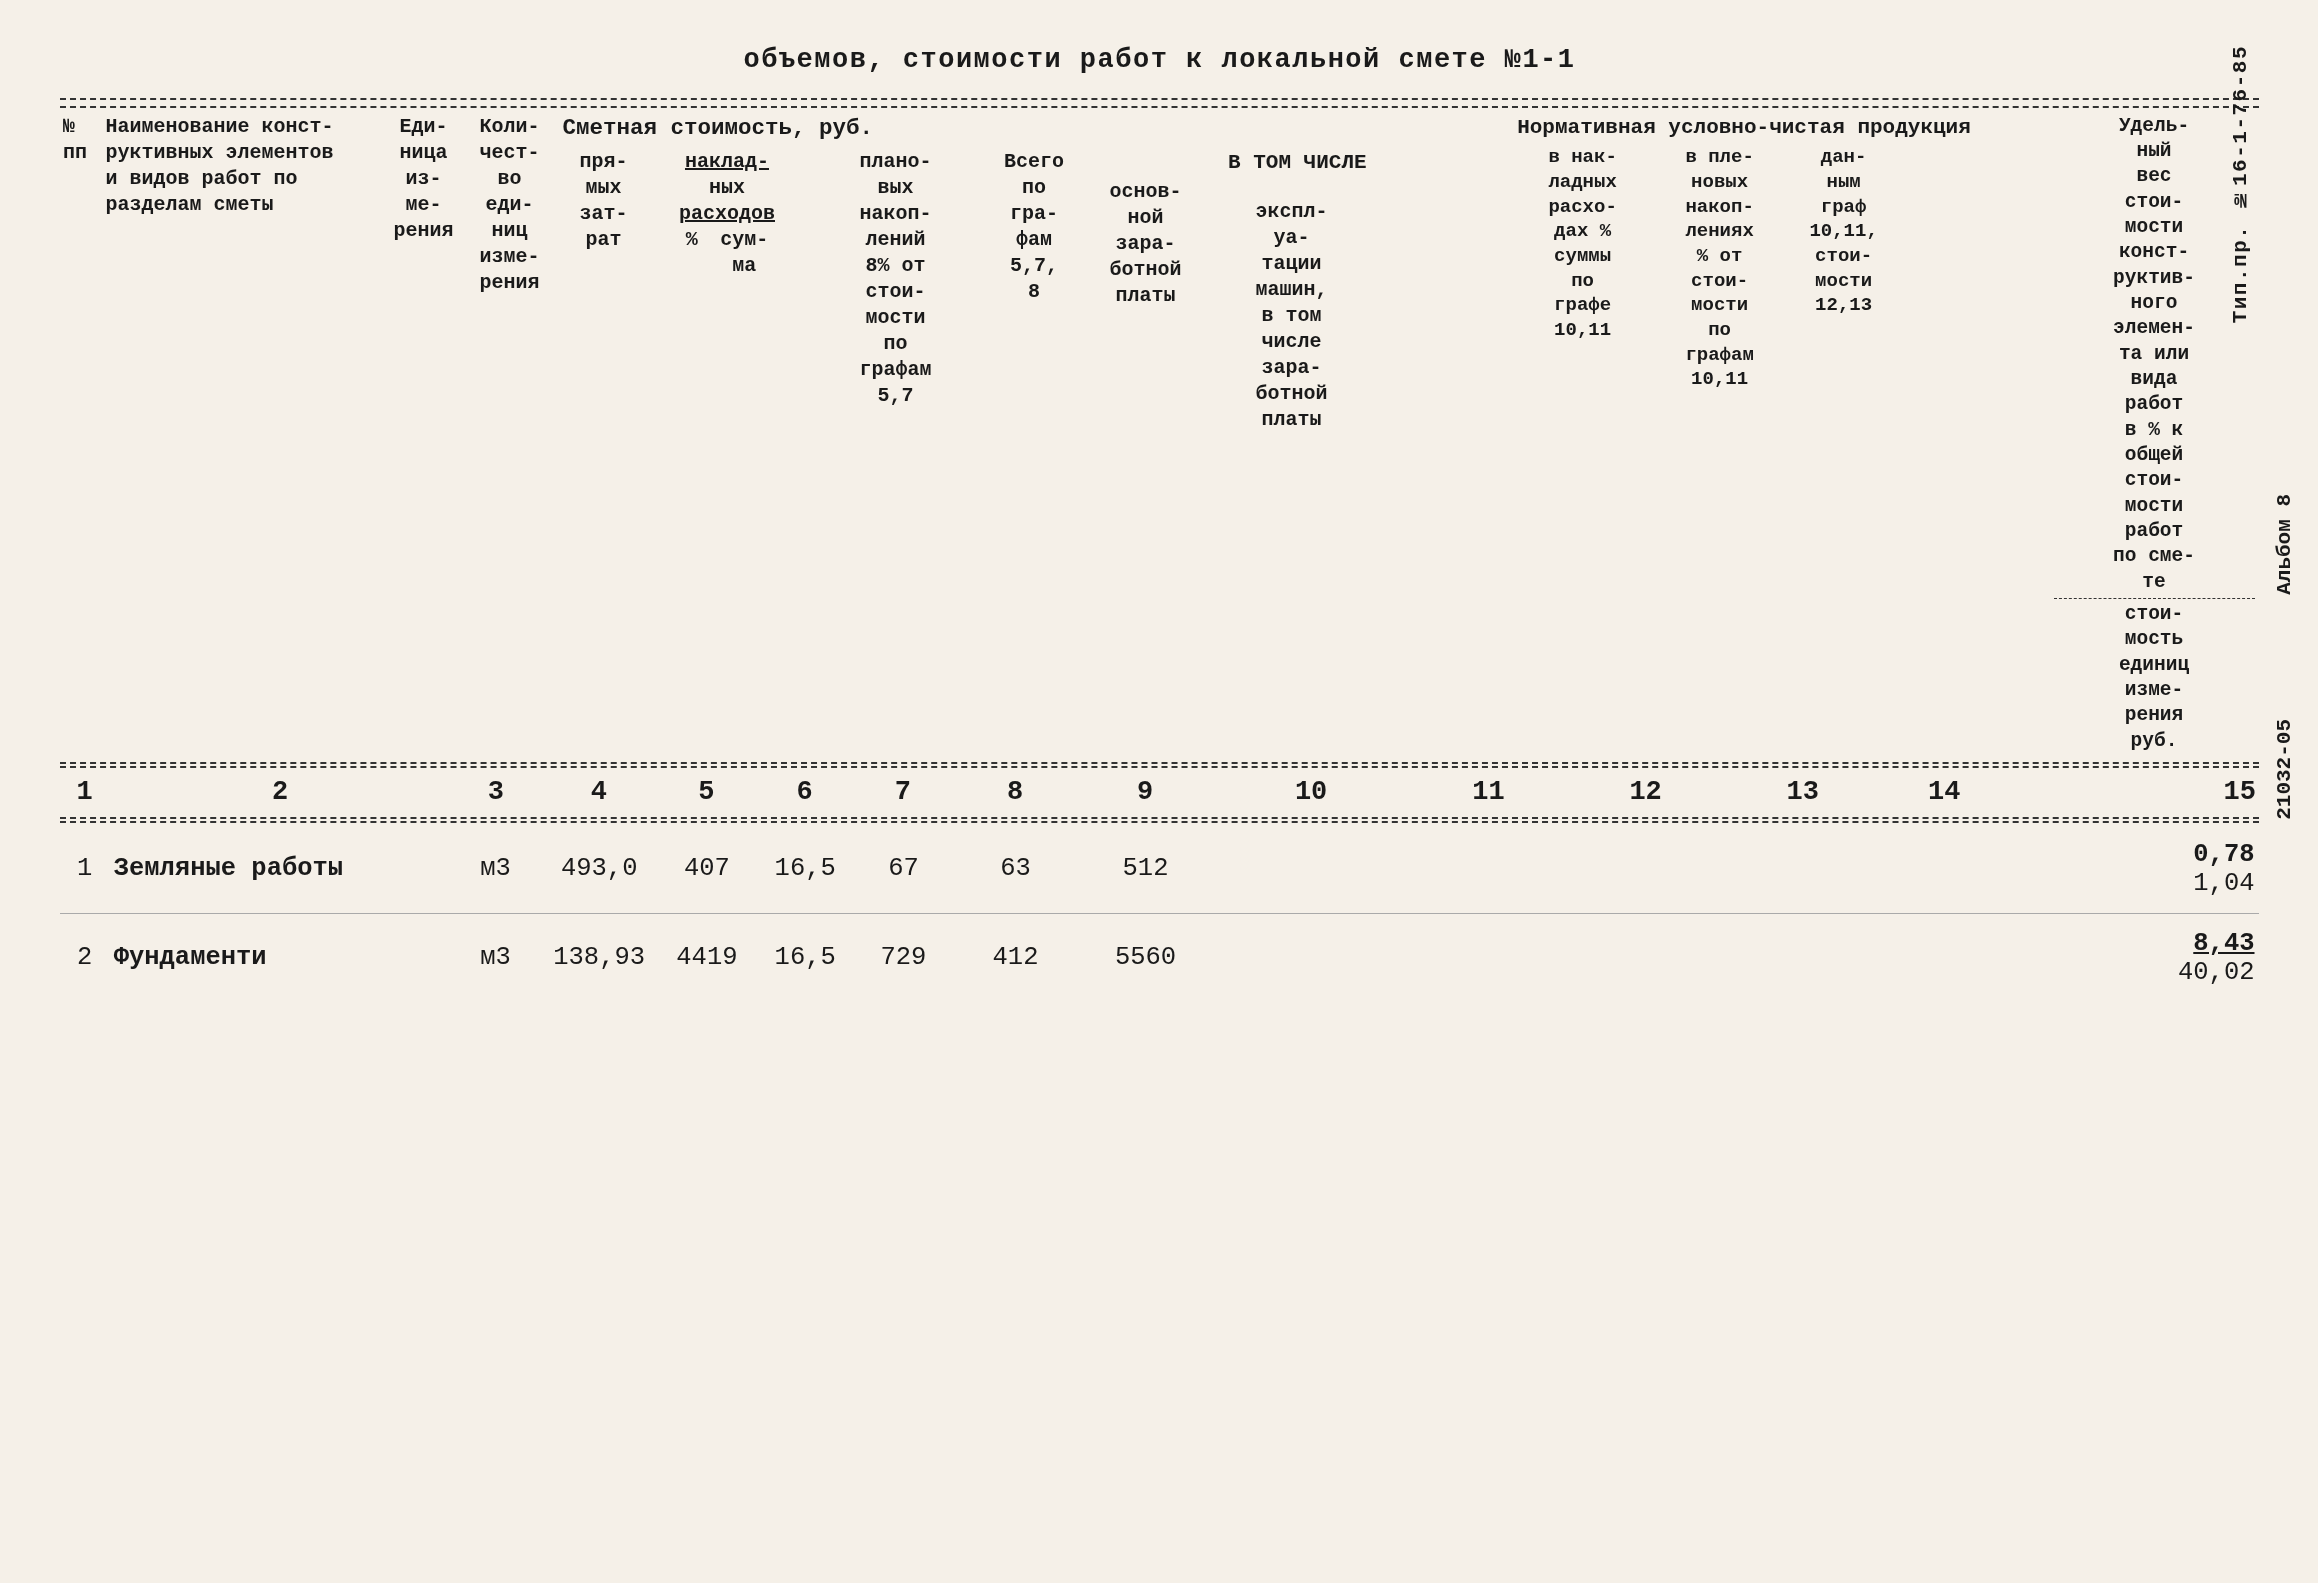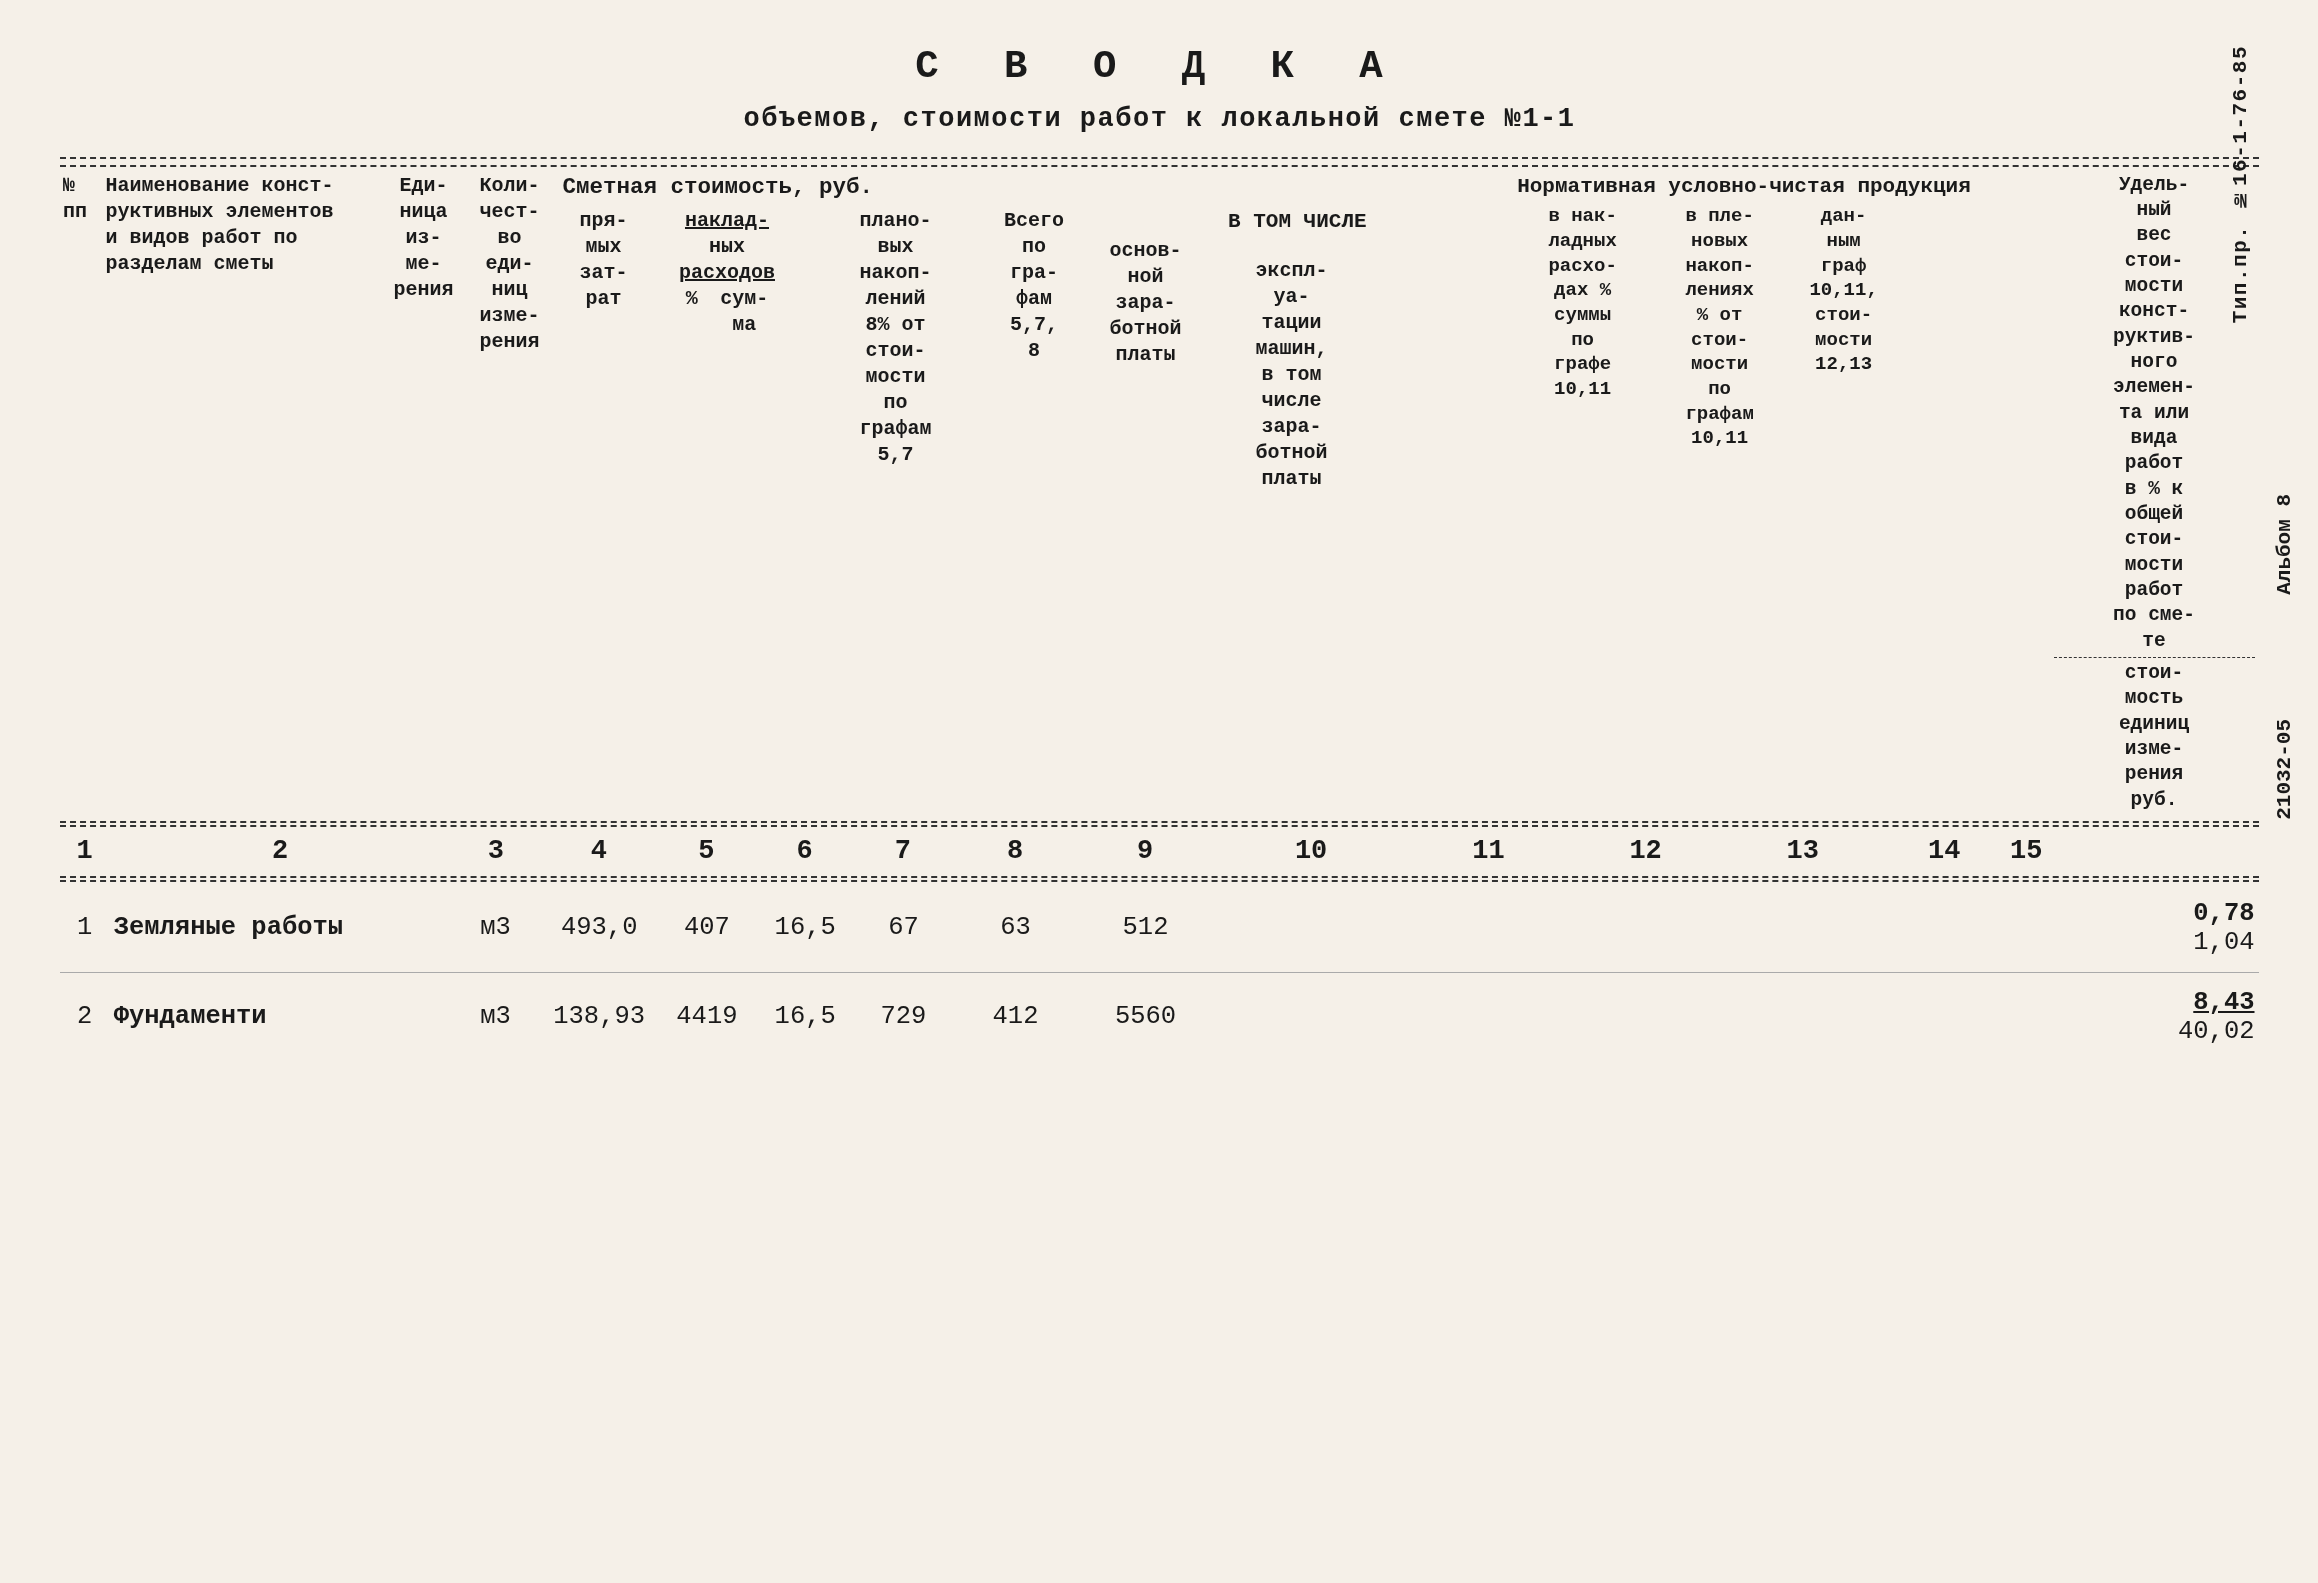--- a/index.html
+++ b/index.html
@@ -22,21 +22,20 @@
   </style>
 </head>
 <body>
 
 <div class="page-wrapper" style="position:relative;">
 
   <div style="position:absolute; right:7.5px; top:0; writing-mode:vertical-lr; transform:rotate(180deg); font-size:21px; font-weight:bold; font-family:'Courier New',monospace; letter-spacing:1.5px;">
     <span>Тип.пр. №16-1-76-85</span>
   </div>
 
-  <div style="text-align:center; font-size:39px; font-weight:bold; letter-spacing:21px; margin-bottom:15px; font-family:'Courier New',monospace;">С В О Д К А</div>
 
   <div style="text-align:center; font-size:27px; font-weight:bold; letter-spacing:1.5px; margin-bottom:22.5px; font-family:'Courier New',monospace;">объемов, стоимости работ к локальной смете №1-1</div>
 
   <div style="border-top:2.2px dashed #333; margin:6px 0;"></div>
   <div style="border-top:2.2px dashed #333; margin-bottom:3px;"></div>
 
   <table style="width:100%; border-collapse:collapse; font-family:'Courier New',monospace; font-size:20px;">
     <tbody>
         <tr>
 
@@ -223,21 +222,21 @@
       <td style="width:82px; text-align:center; padding:7.5px 3px;">5</td>
       <td style="width:82px; text-align:center; padding:7.5px 3px;">6</td>
       <td style="width:82px; text-align:center; padding:7.5px 3px;">7</td>
       <td style="width:105px; text-align:center; padding:7.5px 3px;">8</td>
       <td style="width:112px; text-align:center; padding:7.5px 3px;">9</td>
       <td style="width:165px; text-align:center; padding:7.5px 3px;">10</td>
       <td style="width:131px; text-align:center; padding:7.5px 3px;">11</td>
       <td style="width:131px; text-align:center; padding:7.5px 3px;">12</td>
       <td style="width:131px; text-align:center; padding:7.5px 3px;">13</td>
       <td style="width:105px; text-align:center; padding:7.5px 3px;">14</td>
-      <td style="width:210px; text-align:left; padding:7.5px 3px;margin-top:46px;">15</td>
+      <td style="width:210px; text-align:right; padding:7.5px 3px;margin-top:46px;">15</td>
     </tr>
   </tbody>
     </table>
 
   <div style="border-top:2.2px dashed #333; margin:2.2px 0;"></div>
   <div style="border-top:2.2px dashed #333; margin-bottom:4.5px;"></div>
 
   <table style="width:100%; border-collapse:collapse; font-family:'Courier New',monospace; font-size:25.5px;">
 
     <tbody>

